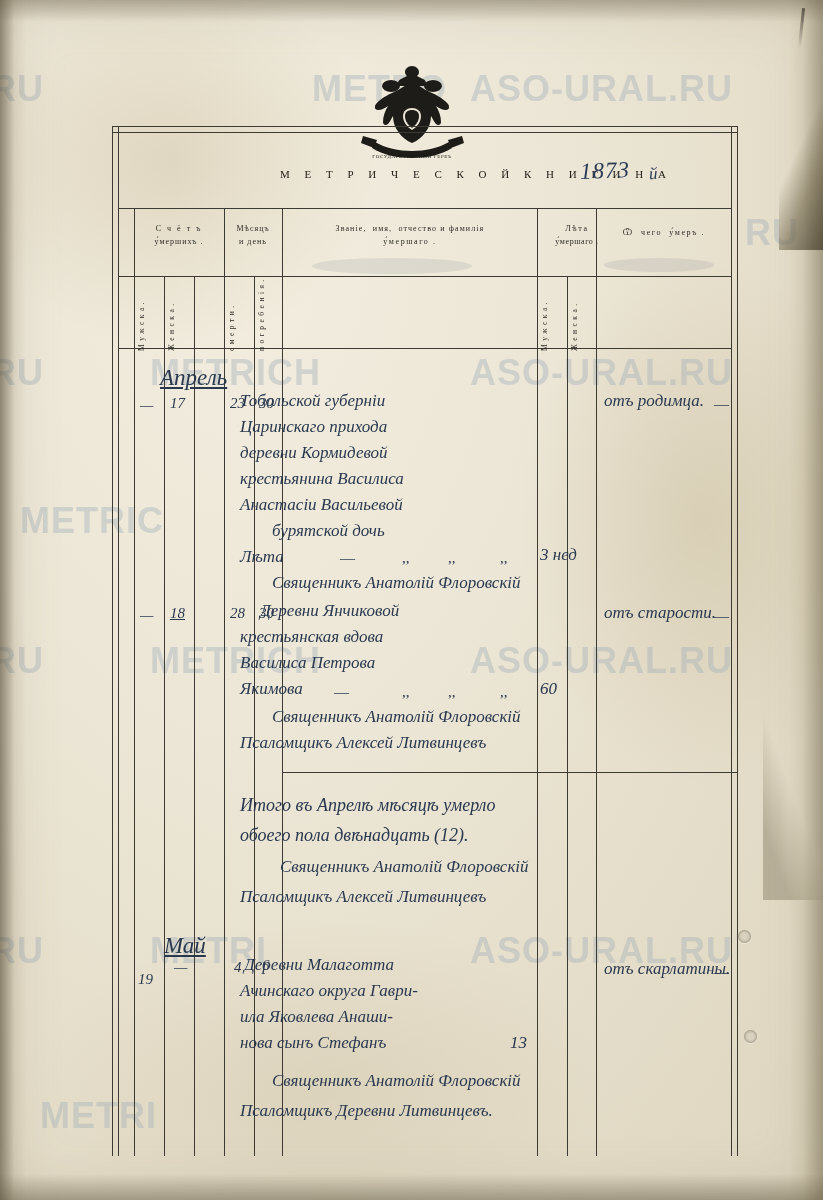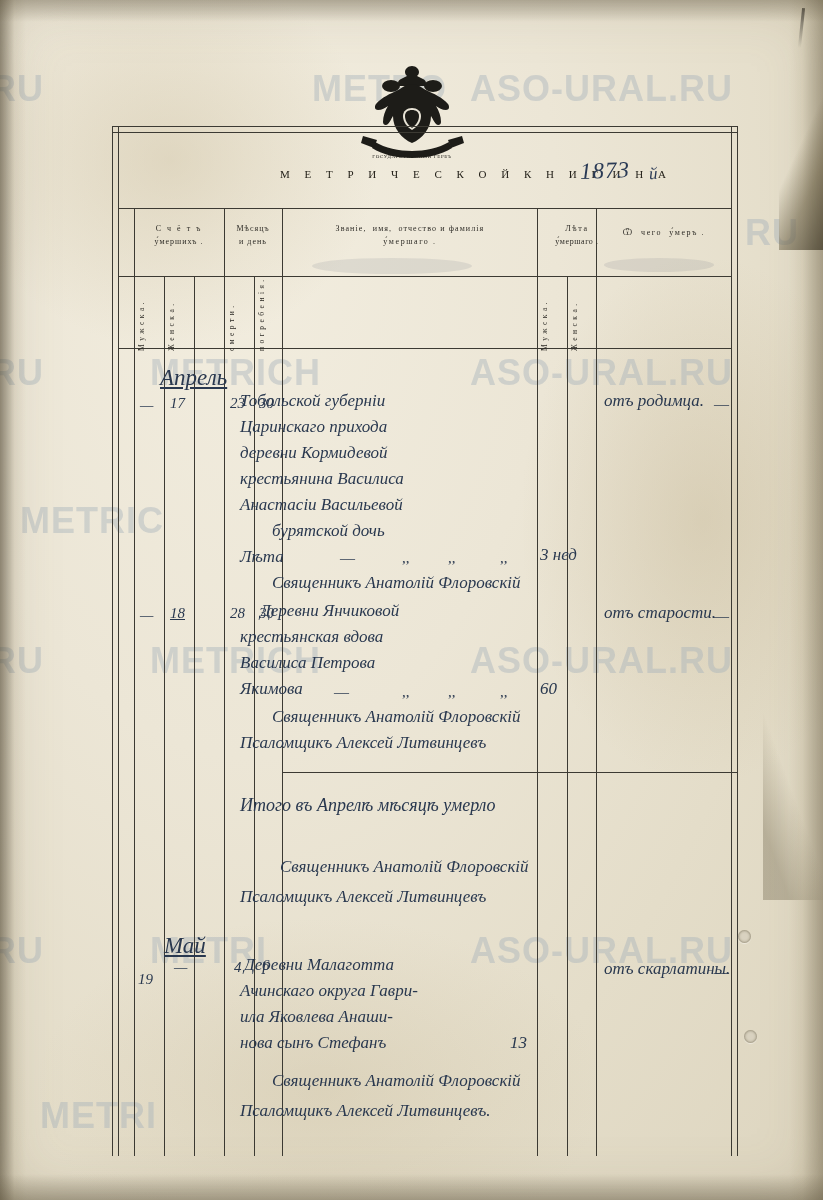--- a/index.html
+++ b/index.html
@@ -348,41 +348,42 @@
 
     <div class="hand m" style="left:492px; top:478px;">отъ старости.</div>
     <div class="dash" style="left:602px; top:482px;">—</div>
 
     <div class="hand m" style="left:160px; top:582px;">Священникъ Анатолій Флоровскій</div>
     <div class="hand m" style="left:128px; top:608px;">Псаломщикъ Алексей Литвинцевъ</div>
 
     <div class="hline" style="left:170px; top:646px; width:455px;"></div>
 
     <div class="hand m" style="left:128px; top:670px; font-size:18px;">Итого въ Апрелѣ мѣсяцѣ умерло</div>
+    <div class="hand m" style="left:128px; top:700px; font-size:18px;">обоего пола двѣнадцать (12).</div>
     <div class="hand m" style="left:168px; top:732px;">Священникъ Анатолій Флоровскій</div>
     <div class="hand m" style="left:128px; top:762px;">Псаломщикъ Алексей Литвинцевъ</div>
 
     <div class="hand month" style="left:52px; top:808px;">Май</div>
 
     <div class="hand num" style="left:26px; top:834px;margin-top:12px;">19</div>
     <div class="hand num" style="left:62px; top:834px;">—</div>
     <div class="hand num" style="left:122px; top:834px;">4</div>
     <div class="hand num" style="left:150px; top:832px;">6</div>
 
     <div class="hand m" style="left:132px; top:830px;">Деревни Малаготта</div>
     <div class="hand m" style="left:128px; top:856px;">Ачинскаго округа Гаври-</div>
     <div class="hand m" style="left:128px; top:882px;">ила Яковлева Анаши-</div>
     <div class="hand m" style="left:128px; top:908px;">нова сынъ Стефанъ</div>
     <div class="hand m" style="left:398px; top:908px;">13</div>
 
     <div class="hand m" style="left:492px; top:834px;">отъ скарлатины.</div>
     <div class="dash" style="left:602px; top:838px;">—</div>
 
     <div class="hand m" style="left:160px; top:946px;">Священникъ  Анатолій  Флоровскій</div>
-    <div class="hand m" style="left:128px; top:976px;">Псаломщикъ Алексей Литвинцевъ.</div>
+    <div class="hand m" style="left:128px; top:976px;">Псаломщикъ Деревни Литвинцевъ.</div>
 
     <div class="ink-smudge" style="left:200px; top:132px; width:160px; height:16px;"></div>
     <div class="ink-smudge" style="left:492px; top:132px; width:110px; height:14px;"></div>
   </div>
 
   <div class="hole" style="left:738px; top:930px;"></div>
   <div class="hole" style="left:744px; top:1030px;"></div>
 
   <div class="edge-left"></div>
   <div class="edge-right"></div>

